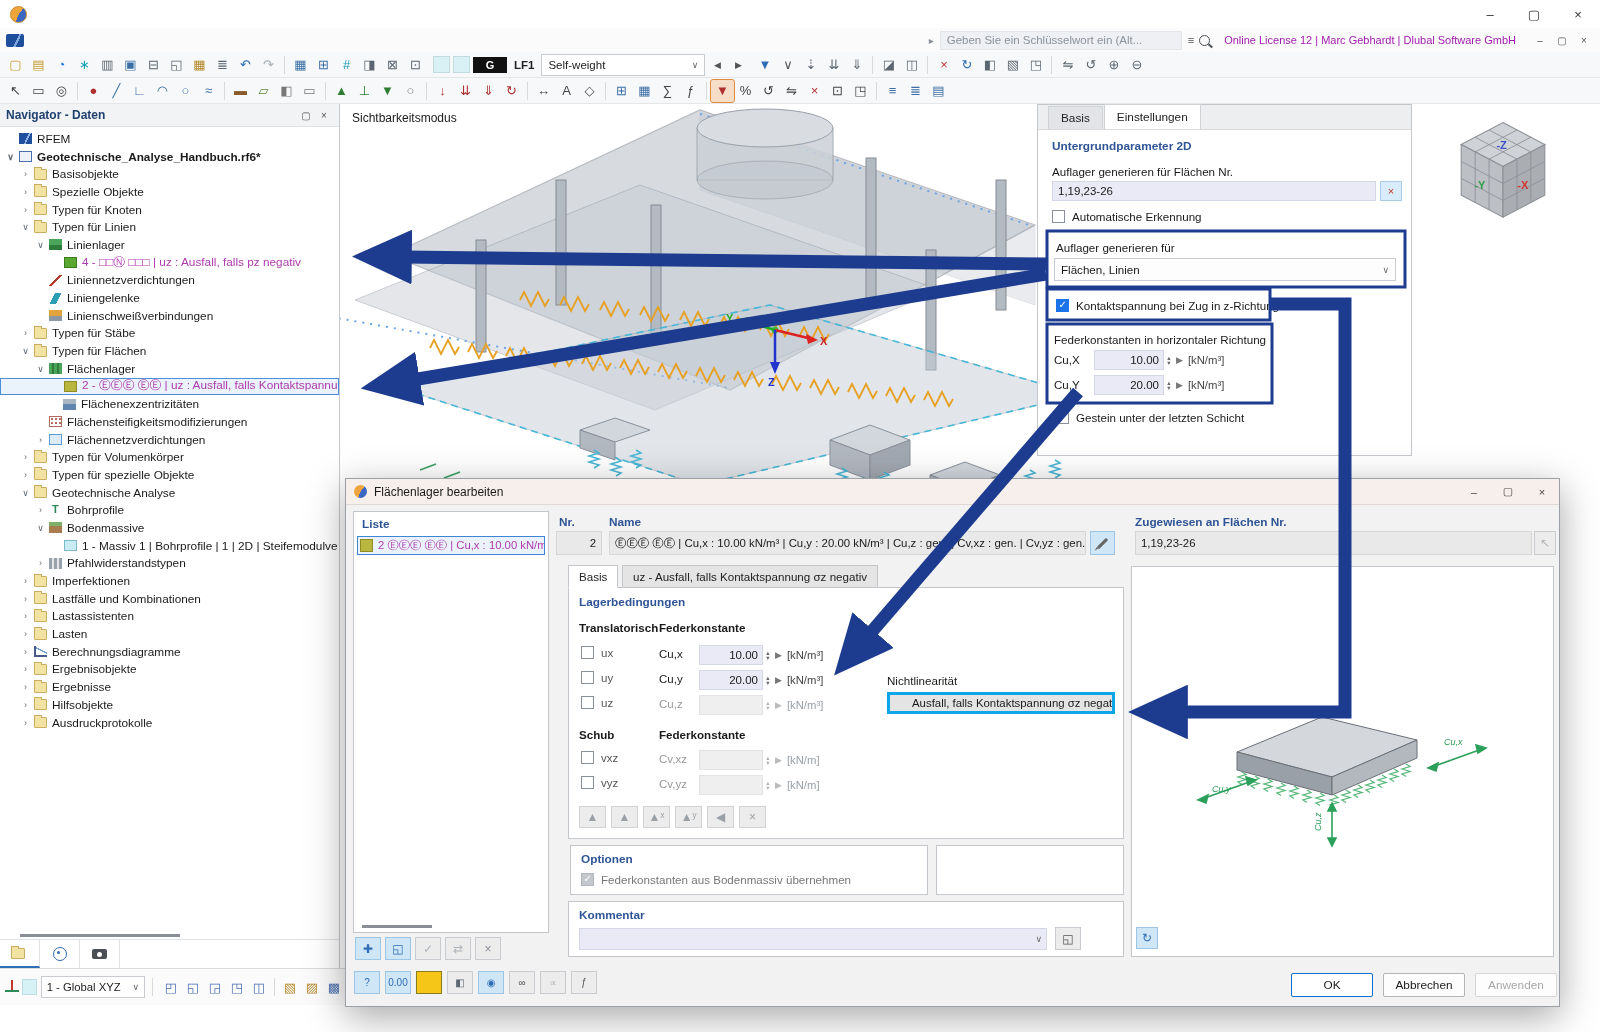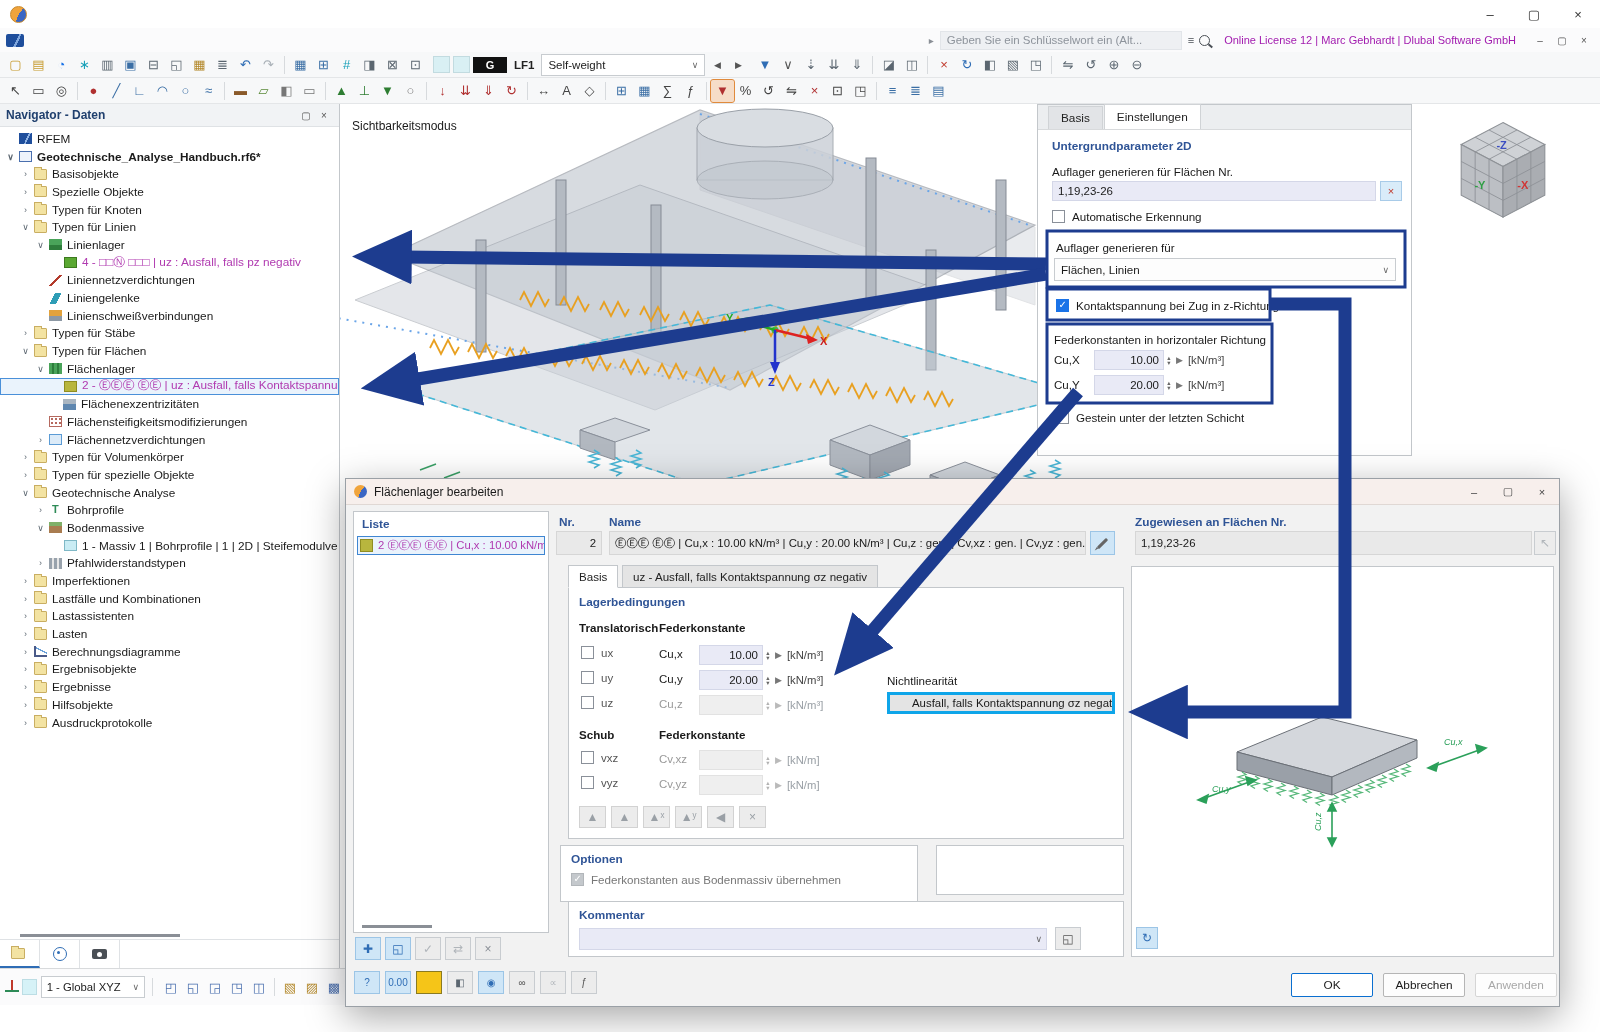--- a/index.html
+++ b/index.html
@@ -91,21 +91,21 @@
   .axesic::before{content:"";position:absolute;left:7px;top:0;width:2px;height:12px;background:#c0392b;}
   .axesic::after{content:"";position:absolute;left:1px;top:10px;width:14px;height:2px;background:#2e8b57;}
   .csswatch{width:14px;height:14px;background:#d6f2f7;border:1px solid #bcdde4;}
   .cssel{width:104px;height:20px;background:#fff;border:1px solid #c8ccd0;font-size:11.3px;display:flex;align-items:center;justify-content:space-between;padding:0 5px;color:#222;}
   .bbi{width:22px;height:20px;display:flex;align-items:center;justify-content:center;font-size:13px;color:#4a6fae;}
   .statusbar{left:0;top:1005px;width:1600px;height:27px;background:#fff;border-top:1px solid #d8dadc;border-bottom:3px solid #16407c;display:flex;align-items:center;box-sizing:border-box;}
   .statustext{font-size:11.8px;color:#1a1a1a;padding-left:8px;}
 
   
   .viewport{left:340px;top:104px;width:1260px;height:864px;background:#fff;overflow:hidden;}
-  .vplabel{position:absolute;left:12px;top:7px;font-size:12px;color:#1a1a1a;margin-top:8px;}
+  .vplabel{position:absolute;left:12px;top:7px;font-size:12px;color:#1a1a1a;}
 
   
   .rpanel{left:1037px;top:104px;width:375px;height:352px;background:#fff;border:1px solid #c3c7cb;box-sizing:border-box;}
   .rtabs{position:absolute;left:0;top:0;width:373px;height:25px;background:#eceef0;border-bottom:1px solid #d8dadc;display:flex;align-items:flex-end;padding-left:10px;box-sizing:border-box;}
   .rtab{height:22px;padding:0 12px;font-size:11.8px;display:flex;align-items:center;border:1px solid #d0d3d6;border-bottom:none;background:#e2e4e7;color:#222;margin-right:1px;}
   .rtab.on{background:#fff;height:24px;font-weight:normal;}
   .phead{font-size:11.8px;font-weight:bold;color:#2f5496;}
   .plabel{font-size:11.6px;color:#1a1a1a;}
   .pfield{background:#e9eaf6;border:1px solid #d4d7e8;height:20px;font-size:11.5px;display:flex;align-items:center;padding:0 5px;color:#1a1a1a;box-sizing:border-box;}
   .pbtn{background:#d9ecf9;border:1px solid #a8cbe8;display:flex;align-items:center;justify-content:center;font-size:11px;color:#c0392b;box-sizing:border-box;}
@@ -1023,21 +1023,21 @@
             <span>×</span>
           </span>
         </div>
 
       <div class="collabel" style="left:318px;top:86px">Nichtlinearität</div>
       <div class="ddown" style="left:318px;top:104px;width:228px;height:22px">
         <span>Ausfall, falls Kontaktspannung σz negativ</span>
       </div>
     </div>
 
-    <div class="gbox" style="left:214px;top:366px;width:358px;height:57px">
+    <div class="gbox" style="left:224px;top:366px;width:358px;height:50px">
       <div class="ghead" style="left:10px;top:6px">Optionen</div>
       <div class="cbrow" style="left:10px;top:27px">
         <span class="cb dison"></span>
         <span class="plabel" style="color:#777">Federkonstanten aus Bodenmassiv übernehmen</span>
       </div>
     </div>
     <div class="gbox" style="left:590px;top:366px;width:188px;height:50px"></div>
 
     <div class="gbox" style="left:222px;top:422px;width:556px;height:56px">
       <div class="ghead" style="left:10px;top:6px">Kommentar</div>

